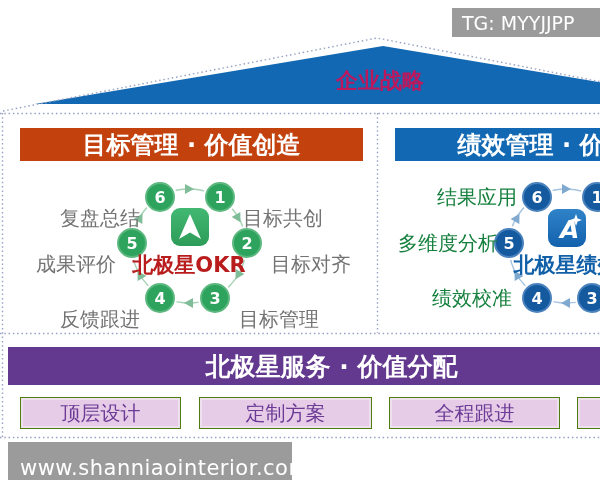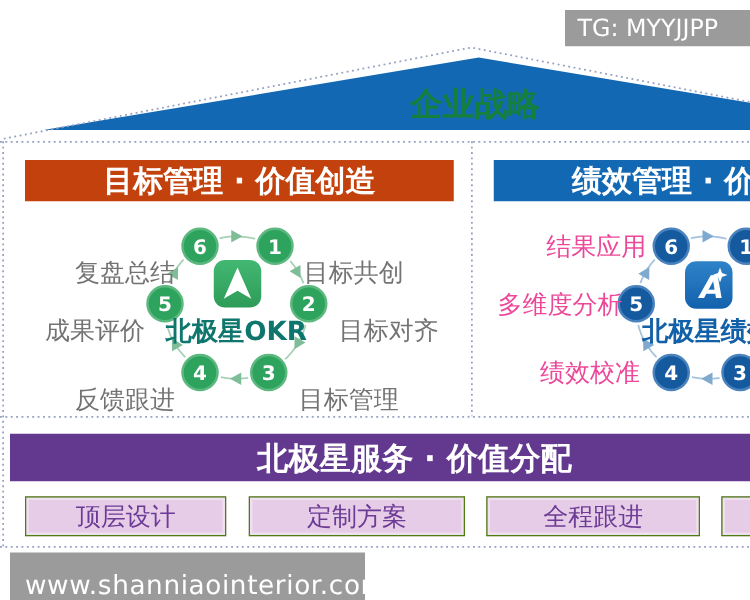--- a/index.html
+++ b/index.html
@@ -12,21 +12,21 @@
   
   .badge{
     position:absolute;background:#9b9b9b;color:#ffffff;
     display:flex;align-items:center;
   }
   .badge.tg{left:452px;top:8px;width:148px;height:29px;font-size:19px;padding-left:10px;}
   .badge.site{left:8px;top:442px;width:272px;height:52px;font-size:21px;padding-left:12px;letter-spacing:.5px;}
   
   .roof-title{
     position:absolute;left:280px;top:66px;width:200px;text-align:center;
-    color:#15803d;font-size:26px;font-weight:bold;
+    color:#be185d;font-size:22px;font-weight:bold;
   }
   
   .panel-header{
     position:absolute;top:128px;height:33px;width:343px;
     display:flex;align-items:center;justify-content:center;
     color:#ffffff;font-size:24px;font-weight:bold;white-space:nowrap;
   }
   .panel-header.goal{left:20px;background:#c2410c;}
   .panel-header.perf{left:395px;background:#1268b3;}
   
@@ -37,33 +37,33 @@
     color:#fff;font-size:16px;font-weight:bold;
     box-shadow:0 0 0 2px #ffffff;
   }
   .circ.g{background:#2ea35e;border:2px solid #5cb87f;}
   .circ.b{background:#15599f;border:2px solid #4a82bd;}
   
   .steplab{
     position:absolute;font-size:20px;line-height:22px;white-space:nowrap;
   }
   .steplab.g{color:#737373;margin-top:21px;}
-  .steplab.b{color:#ec4899;}
+  .steplab.b{color:#15803d;font-family:Liberation Serif, serif;}
   
   .appicon{
     position:absolute;width:38px;height:38px;border-radius:9px;
     box-shadow:0 0 0 2px #ffffff;
   }
   .appicon.okr{left:171px;top:208px;background:linear-gradient(180deg,#42b873,#2d9c58);}
   .appicon.perf{left:548px;top:209px;background:linear-gradient(180deg,#2f83c8,#1261ad);}
   .centerlab{
     position:absolute;top:251px;width:140px;text-align:center;
     font-size:21px;font-weight:bold;white-space:nowrap;
   }
-  .centerlab.okr{left:119px;color:#0f766e;}
+  .centerlab.okr{left:119px;color:#b91c1c;}
   .centerlab.perf{left:496px;color:#1261a8;}
   
   .services-bar{
     position:absolute;left:8px;top:347px;width:647px;height:38px;background:#63398f;
     display:flex;align-items:center;justify-content:center;
     color:#ffffff;font-size:25px;font-weight:bold;white-space:nowrap;
   }
   
   .svc{
     position:absolute;top:397px;height:30px;background:#e7cce8;

